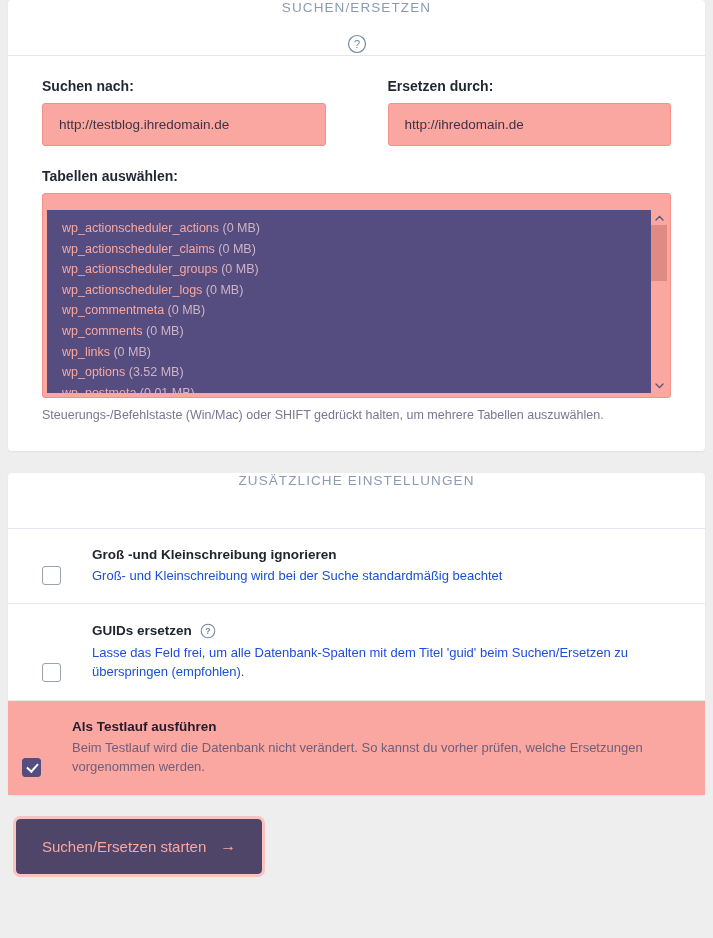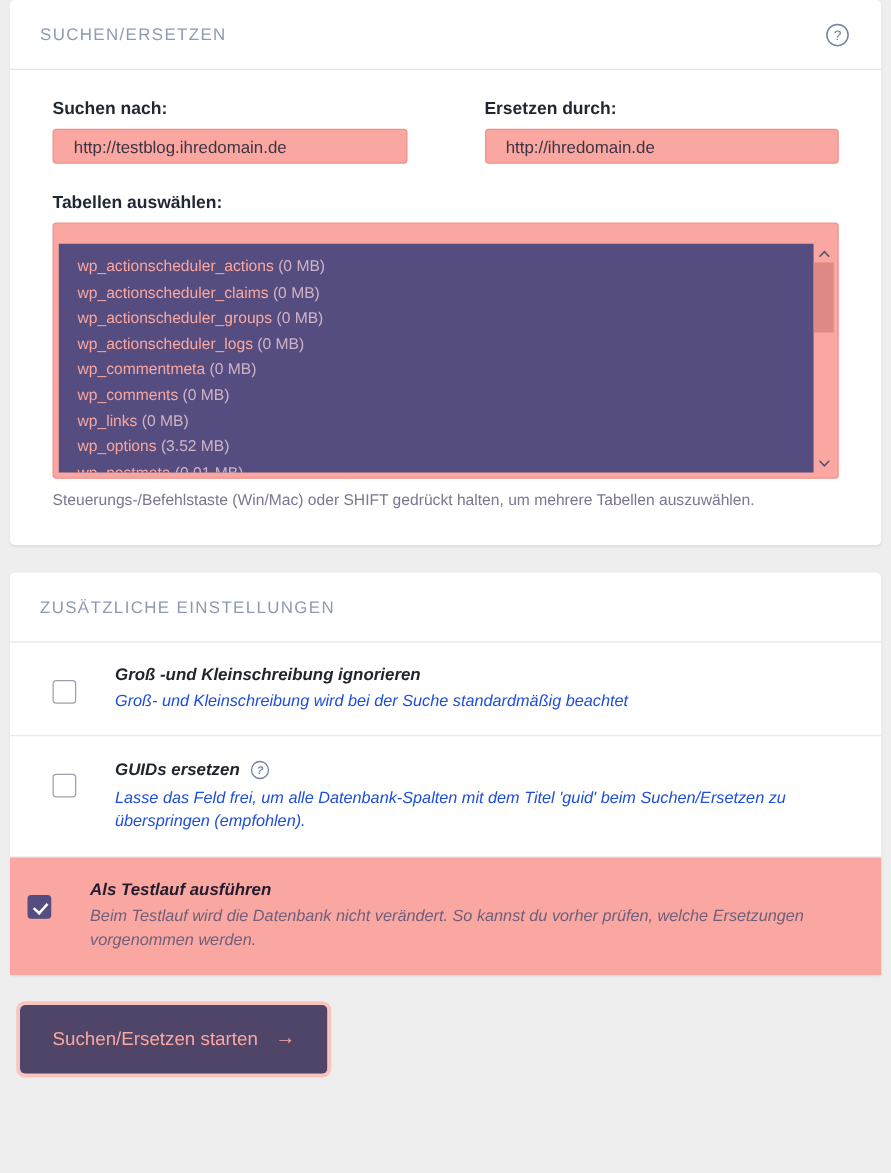--- a/index.html
+++ b/index.html
@@ -18,20 +18,21 @@
     margin: 0 8px;
     box-shadow: 0 1px 2px rgba(0,0,0,0.06);
   }
   .card-header {
     height: 56px;
     display: flex;
     align-items: center;
     justify-content: space-between;
     padding: 0 24px;
     border-bottom: 1px solid #e2e7ee;
+    flex-direction: column;
   }
   .card-title {
     font-size: 13.5px;
     letter-spacing: 1.1px;
     color: #8b9bb4;
     font-weight: 400;
   }
   .help-icon {
     width: 22px; height: 22px;
     display: flex; align-items: center; justify-content: center;
@@ -45,21 +46,21 @@
   .field { flex: 1; min-width: 0; }
   .field-label {
     font-size: 14px;
     color: #1f2733;
     font-weight: 600;
     display: block;
     margin-bottom: 9px;
   }
   .text-input {
     width: 100%;
-    height: 28px;
+    height: 43px;
     background: #f9a7a0;
     border: 1px solid #f39089;
     border-radius: 3px;
     padding: 0 16px;
     font-family: "Liberation Sans", sans-serif;
     font-size: 13.5px;
     color: #3d3345;
     outline: none;
   }
 
@@ -121,25 +122,24 @@
     margin-top: 9px;
     font-size: 12.5px;
     color: #7d7591;
     line-height: 1.4;
   }
 
   
   .settings { margin-top: 22px; }
   .opt-row {
     display: flex;
-    align-items: flex-start;
+    align-items: flex-end;
     padding: 18px 34px 18px 34px;
     border-bottom: 1px solid #e8eaee;
     min-height: 62px;
-    font-style: italic;
   }
   .opt-row:last-child { border-bottom: none; padding-left: 14px; }
   .opt-row.highlight { background: #f9a7a0; border-bottom: none; }
 
   .cb {
     width: 19px; height: 19px;
     border: 1px solid #9aa1ad;
     border-radius: 3px;
     background: #fff;
     flex: 0 0 auto;

